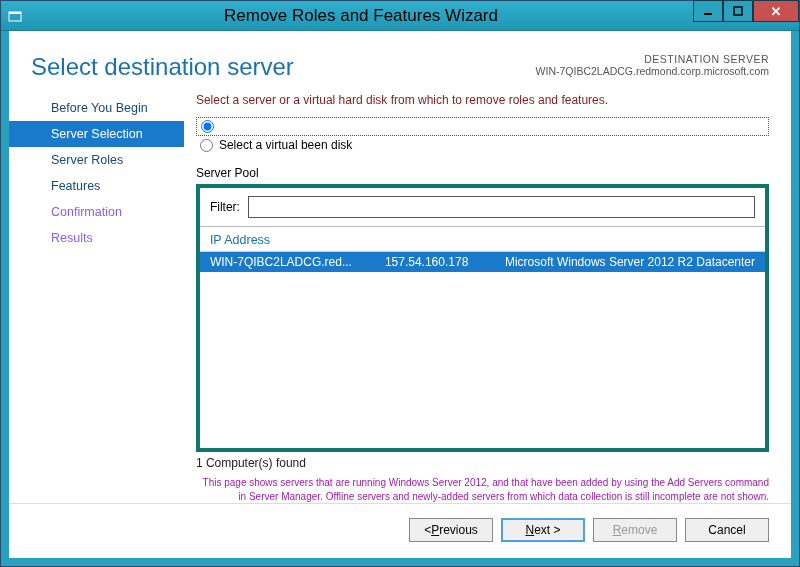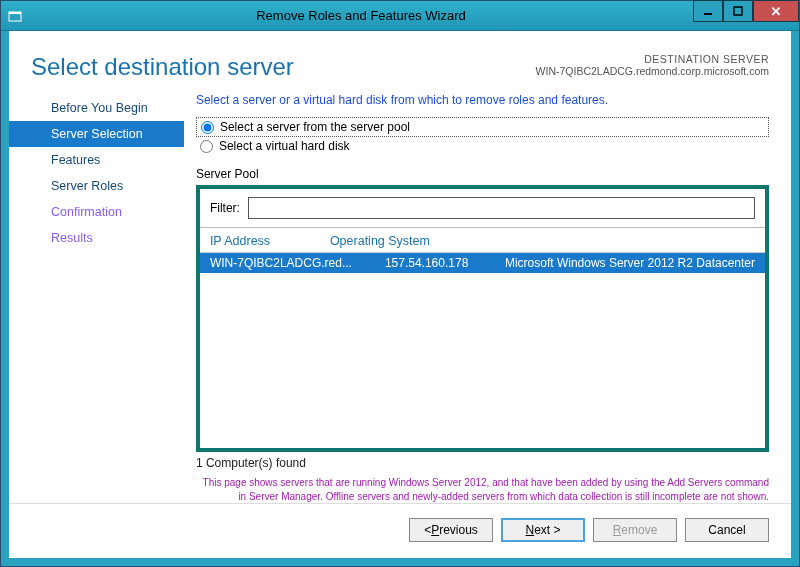--- a/index.html
+++ b/index.html
@@ -1,37 +1,37 @@
 <!DOCTYPE html>
 <html><head>
 <meta charset="utf-8">
 <style>
   * { box-sizing: border-box; }
   html, body { margin:0; padding:0; font-family:"Segoe UI",Tahoma,sans-serif; font-size:12px; background:#888; }
   .window { width:800px; height:567px; margin:0 auto; background:#fff; border:1px solid #254d6e; position:relative; }
   .titlebar { height:30px; background:linear-gradient(#2fb0cc,#2096b5); color:#000; display:flex; align-items:center; border-bottom:1px solid #1a7a96; }
   .titlebar .tb-icon { width:28px; display:flex; align-items:center; justify-content:center; color:#fff; }
-  .titlebar .tb-title { flex:1; text-align:center; color:#000; font-size:13px; }
+  .titlebar .tb-title { flex:1; text-align:center; color:#000; font-size:17px; }
   .tb-btns { display:flex; height:100%; }
   .tb-btn { width:30px; height:22px; display:flex; align-items:center; justify-content:center; border:1px solid #123b4a; margin-top:-1px; background:#2aa1be; }
   .tb-btn.close { background:#c75050; color:#fff; width:46px; font-size:13px; font-weight:bold;}
   .tb-btn:not(.close) svg, .tb-btn.close span { pointer-events:none; }
   .inner { position:absolute; top:30px; left:0; right:0; bottom:0; background:#fff; border:8px solid #2aa1be; border-top:none; }
   .content { position:absolute; inset:0; background:#fff; display:flex; flex-direction:column; }
   .header { display:flex; align-items:flex-start; padding:22px 22px 12px 22px; }
   .header h1 { margin:0; font-weight:300; font-size:24px; color:#1a73ae; flex:1; }
   .dest { text-align:right; font-size:10.5px; color:#555; }
   .dest .dlabel { letter-spacing:0.5px; }
   .body { flex:1; display:flex; min-height:0; }
   .sidebar { width:200px; padding-top:2px; }
   .sidebar .navitem { padding:6px 10px 6px 42px; color:#164a7a; font-size:12.5px; cursor:pointer; }
   .sidebar .navitem.selected { background:#1979ca; color:#fff; }
   .sidebar .navitem.disabled { color:#8b5cf6; cursor:default; }
   .main { flex:1; padding:0 22px 0 12px; display:flex; flex-direction:column; min-height:0; }
-  .intro { color:#1d4ed8; margin-bottom:10px; }
+  .intro { color:#7f1d1d; margin-bottom:10px; }
   .radio-row { display:flex; align-items:center; gap:6px; padding:2px 4px; }
   .radio-row.selected { border:1px dotted #555; }
   .radio-row input { margin:0; }
   .pool-label { margin-top:12px; margin-bottom:4px; }
   .pool-box { border:4px solid #0f766e; flex:1; display:flex; flex-direction:column; min-height:0; }
   .filter-row { display:flex; align-items:center; gap:8px; padding:8px 10px; border-bottom:1px solid #bbb; }
   .filter-row input { flex:1; height:22px; border:1px solid #555; padding:0 4px; font-family:inherit; font-size:12px;}
   .thead { display:flex; color:#1a73ae; font-size:12.5px; padding:6px 10px 4px 10px; border-bottom:1px solid #ccc; }
   .thead > div { cursor:pointer; }
   .col-name { width:175px; }
@@ -84,48 +84,46 @@
         <div class="dest">
           <div class="dlabel">DESTINATION SERVER</div>
           <div>WIN-7QIBC2LADCG.redmond.corp.microsoft.com</div>
         </div>
       </div>
 
       <div class="body">
         <div class="sidebar">
           <div class="navitem">Before You Begin</div>
           <div class="navitem selected">Server Selection</div>
+          <div class="navitem">Server Roles</div>
           <div class="navitem">Features</div>
-          <div class="navitem">Server Roles</div>
           <div class="navitem disabled">Confirmation</div>
           <div class="navitem disabled">Results</div>
         </div>
 
         <div class="main">
           <div class="intro">Select a server or a virtual hard disk from which to remove roles and features.</div>
 
           <label class="radio-row selected">
             <input type="radio" name="sdst" checked="" style="">
-            <span>Select a server from the server pool</span>
           </label>
           <label class="radio-row">
             <input type="radio" name="sdst" style="">
-            <span>Select a virtual hard disk</span>
+            <span>Select a virtual been disk</span>
           </label>
 
           <div class="pool-label">Server Pool</div>
 
           <div class="pool-box">
             <div class="filter-row">
               <span>Filter:</span>
               <input type="text" style="">
             </div>
             <div class="thead">
               <div class="col-ip">IP Address</div>
-              <div class="col-os">Operating System</div>
             </div>
             <div class="tbody">
               <div class="trow">
                 <div class="col-name">WIN-7QIBC2LADCG.red...</div>
                 <div class="col-ip">157.54.160.178</div>
                 <div class="col-os">Microsoft Windows Server 2012 R2 Datacenter</div>
               </div>
             </div>
           </div>
 

